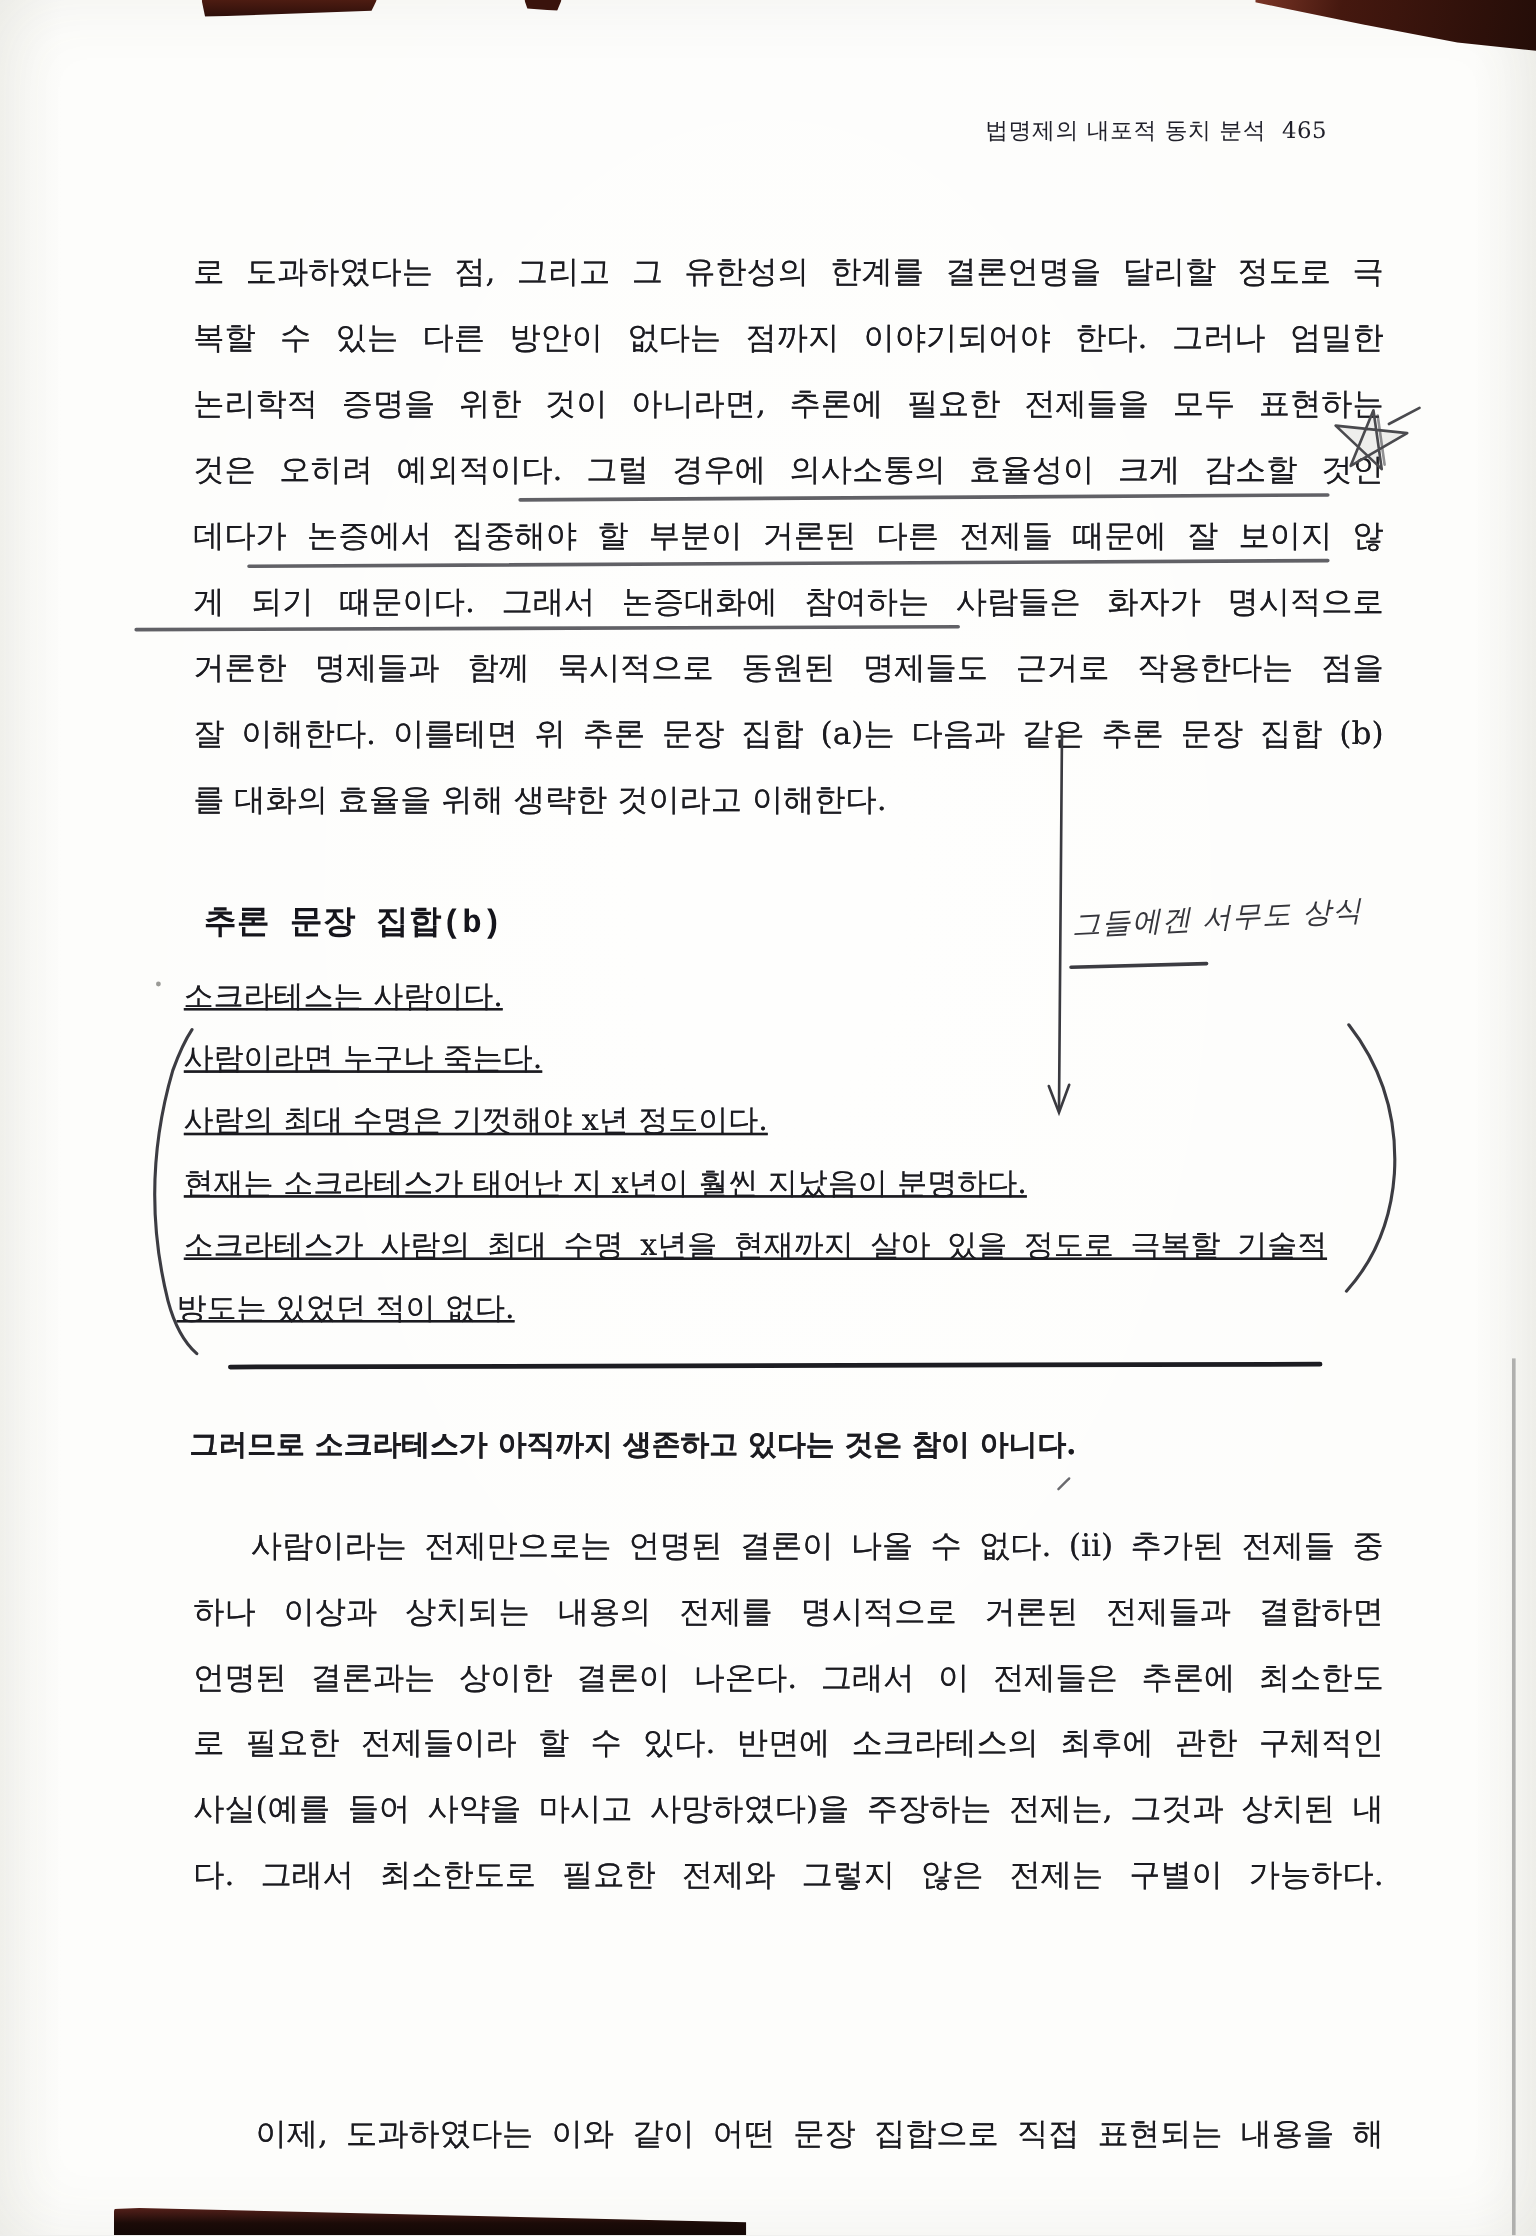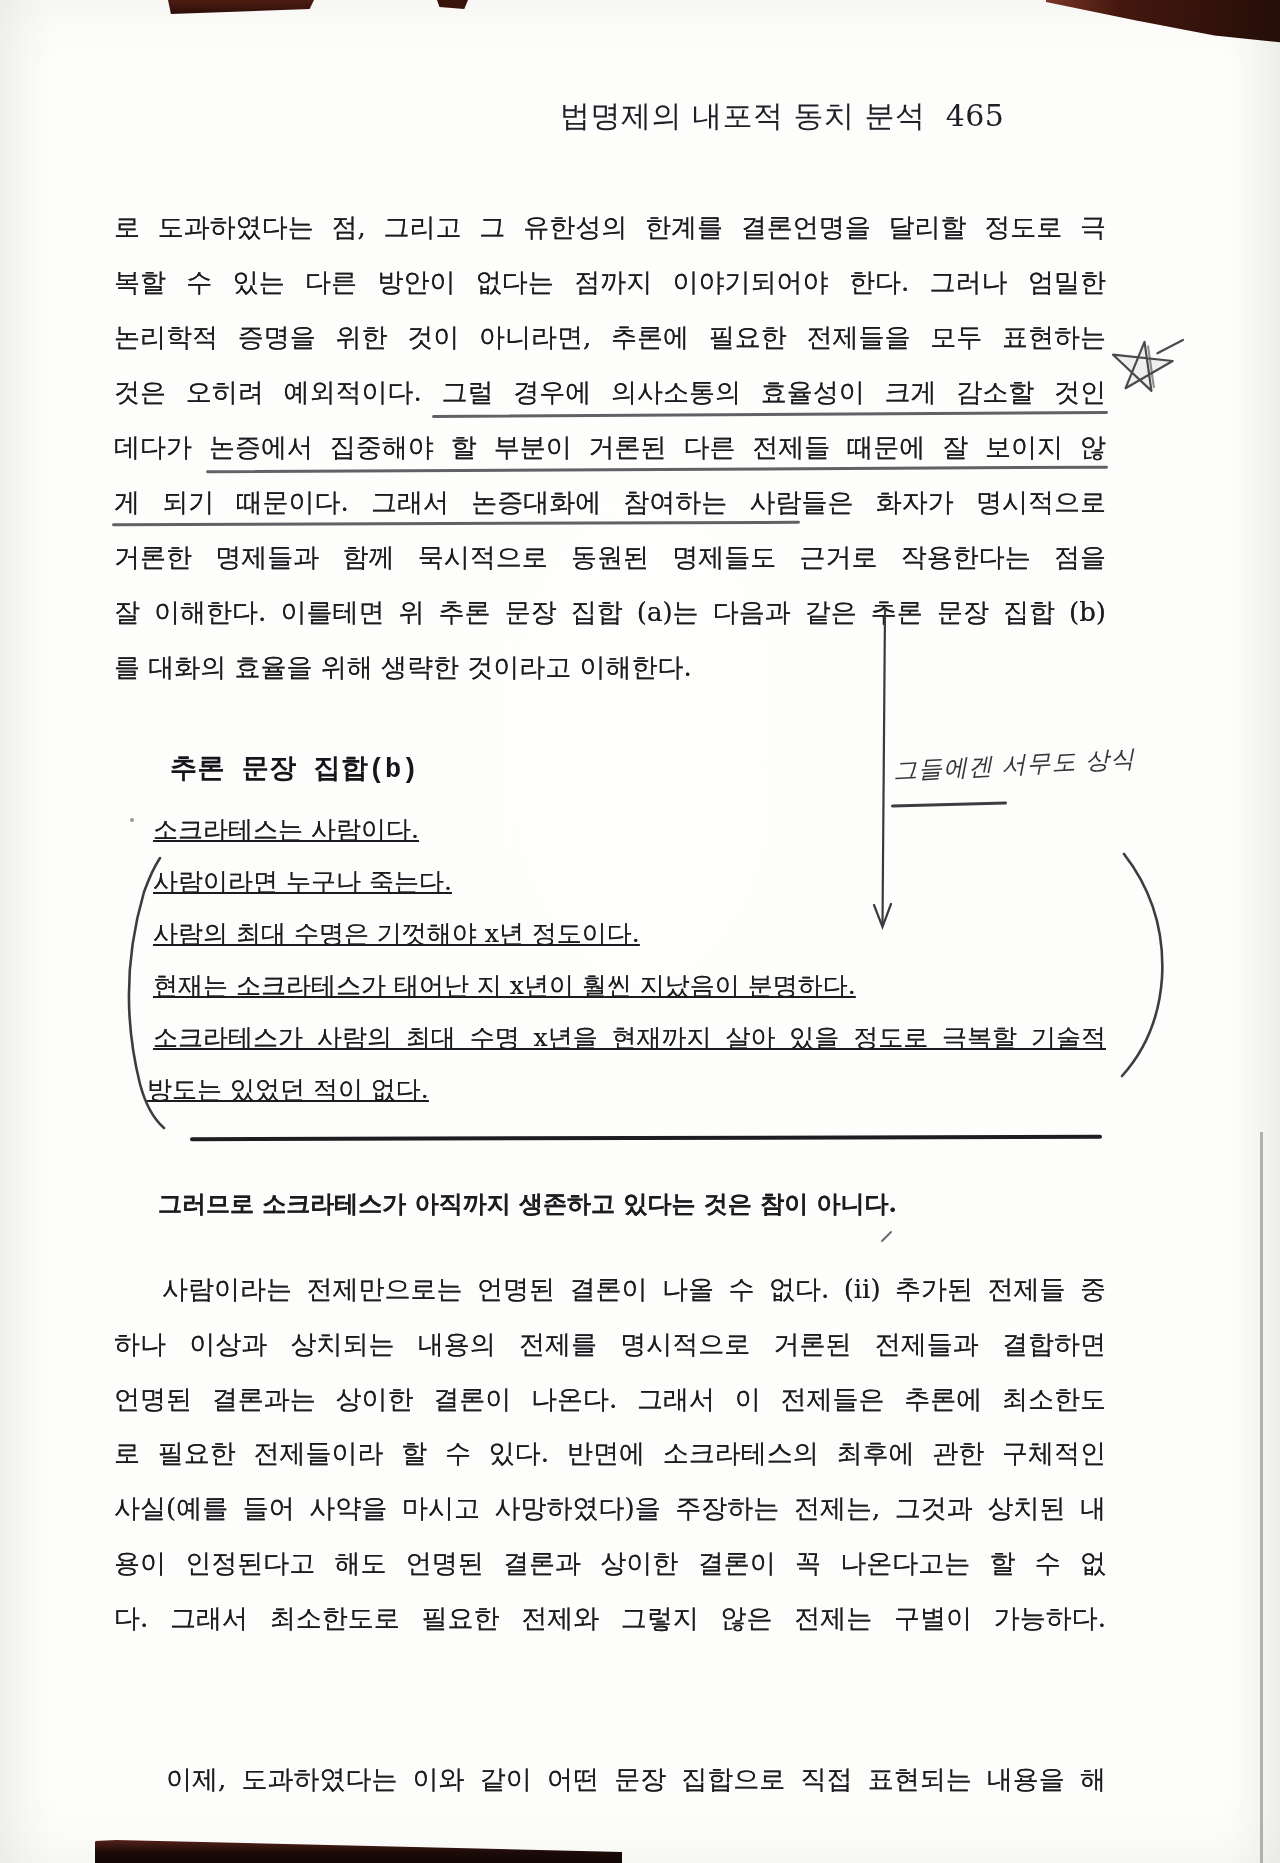--- a/index.html
+++ b/index.html
@@ -11,25 +11,25 @@
       #fcfcfa;
     overflow:hidden;
     box-shadow: inset 0 0 60px rgba(90,85,75,0.08);
     font-family:"DejaVu Serif","Liberation Serif",serif;
     color:#1b1b20;
   }
   .abs { position:absolute; }
 
   
   .header {
-    top:96px; left:560px; width:546px; 
-    font-size:30px; letter-spacing:0.5px; color:#20202a;
+    top:96px; left:560px; width:546px; text-align:right;
+    font-size:19px; letter-spacing:0.5px; color:#20202a;
     white-space:nowrap;
   }
-  .para { position:absolute; width:992px; }
+  .para { position:absolute; width:992px;margin-left:47px; }
   .jline {
     height:55px; line-height:55px; font-size:26px; white-space:nowrap;
     overflow:hidden; text-align:justify; text-align-last:justify;
     text-shadow:0 0 0.5px rgba(25,25,35,0.75);
   }
   .para1 .jline:last-child { text-align:left; text-align-last:left; }
   .para2 .jline { height:54.8px; line-height:54.8px; }
   .para2 .jline:first-child { padding-left:48px; }
   .para3 .jline { padding-left:52px; }
 
@@ -137,21 +137,20 @@
 
   <div class="abs divider"></div>
   <div class="abs conclusion">그러므로 소크라테스가 아직까지 생존하고 있다는 것은 참이 아니다.</div>
 
   <div class="para para2" style="left:114px; top:1262px;">
       <div class="jline">사람이라는 전제만으로는 언명된 결론이 나올 수 없다. (ii) 추가된 전제들 중</div>
       <div class="jline">하나 이상과 상치되는 내용의 전제를 명시적으로 거론된 전제들과 결합하면</div>
       <div class="jline">언명된 결론과는 상이한 결론이 나온다. 그래서 이 전제들은 추론에 최소한도</div>
       <div class="jline">로 필요한 전제들이라 할 수 있다. 반면에 소크라테스의 최후에 관한 구체적인</div>
       <div class="jline">사실(예를 들어 사약을 마시고 사망하였다)을 주장하는 전제는, 그것과 상치된 내</div>
-      <div class="jline">용이 인정된다고 해도 언명된 결론과 상이한 결론이 꼭 나온다고는 할 수 없</div>
       <div class="jline">다. 그래서 최소한도로 필요한 전제와 그렇지 않은 전제는 구별이 가능하다.</div>
     </div>
 
   <div class="para para3" style="left:114px; top:1752px;">
       <div class="jline">이제, 도과하였다는 이와 같이 어떤 문장 집합으로 직접 표현되는 내용을 해</div>
     </div>
 
   <div class="abs pencil u1"></div>
   <div class="abs pencil u2"></div>
   <div class="abs pencil u3"></div>

